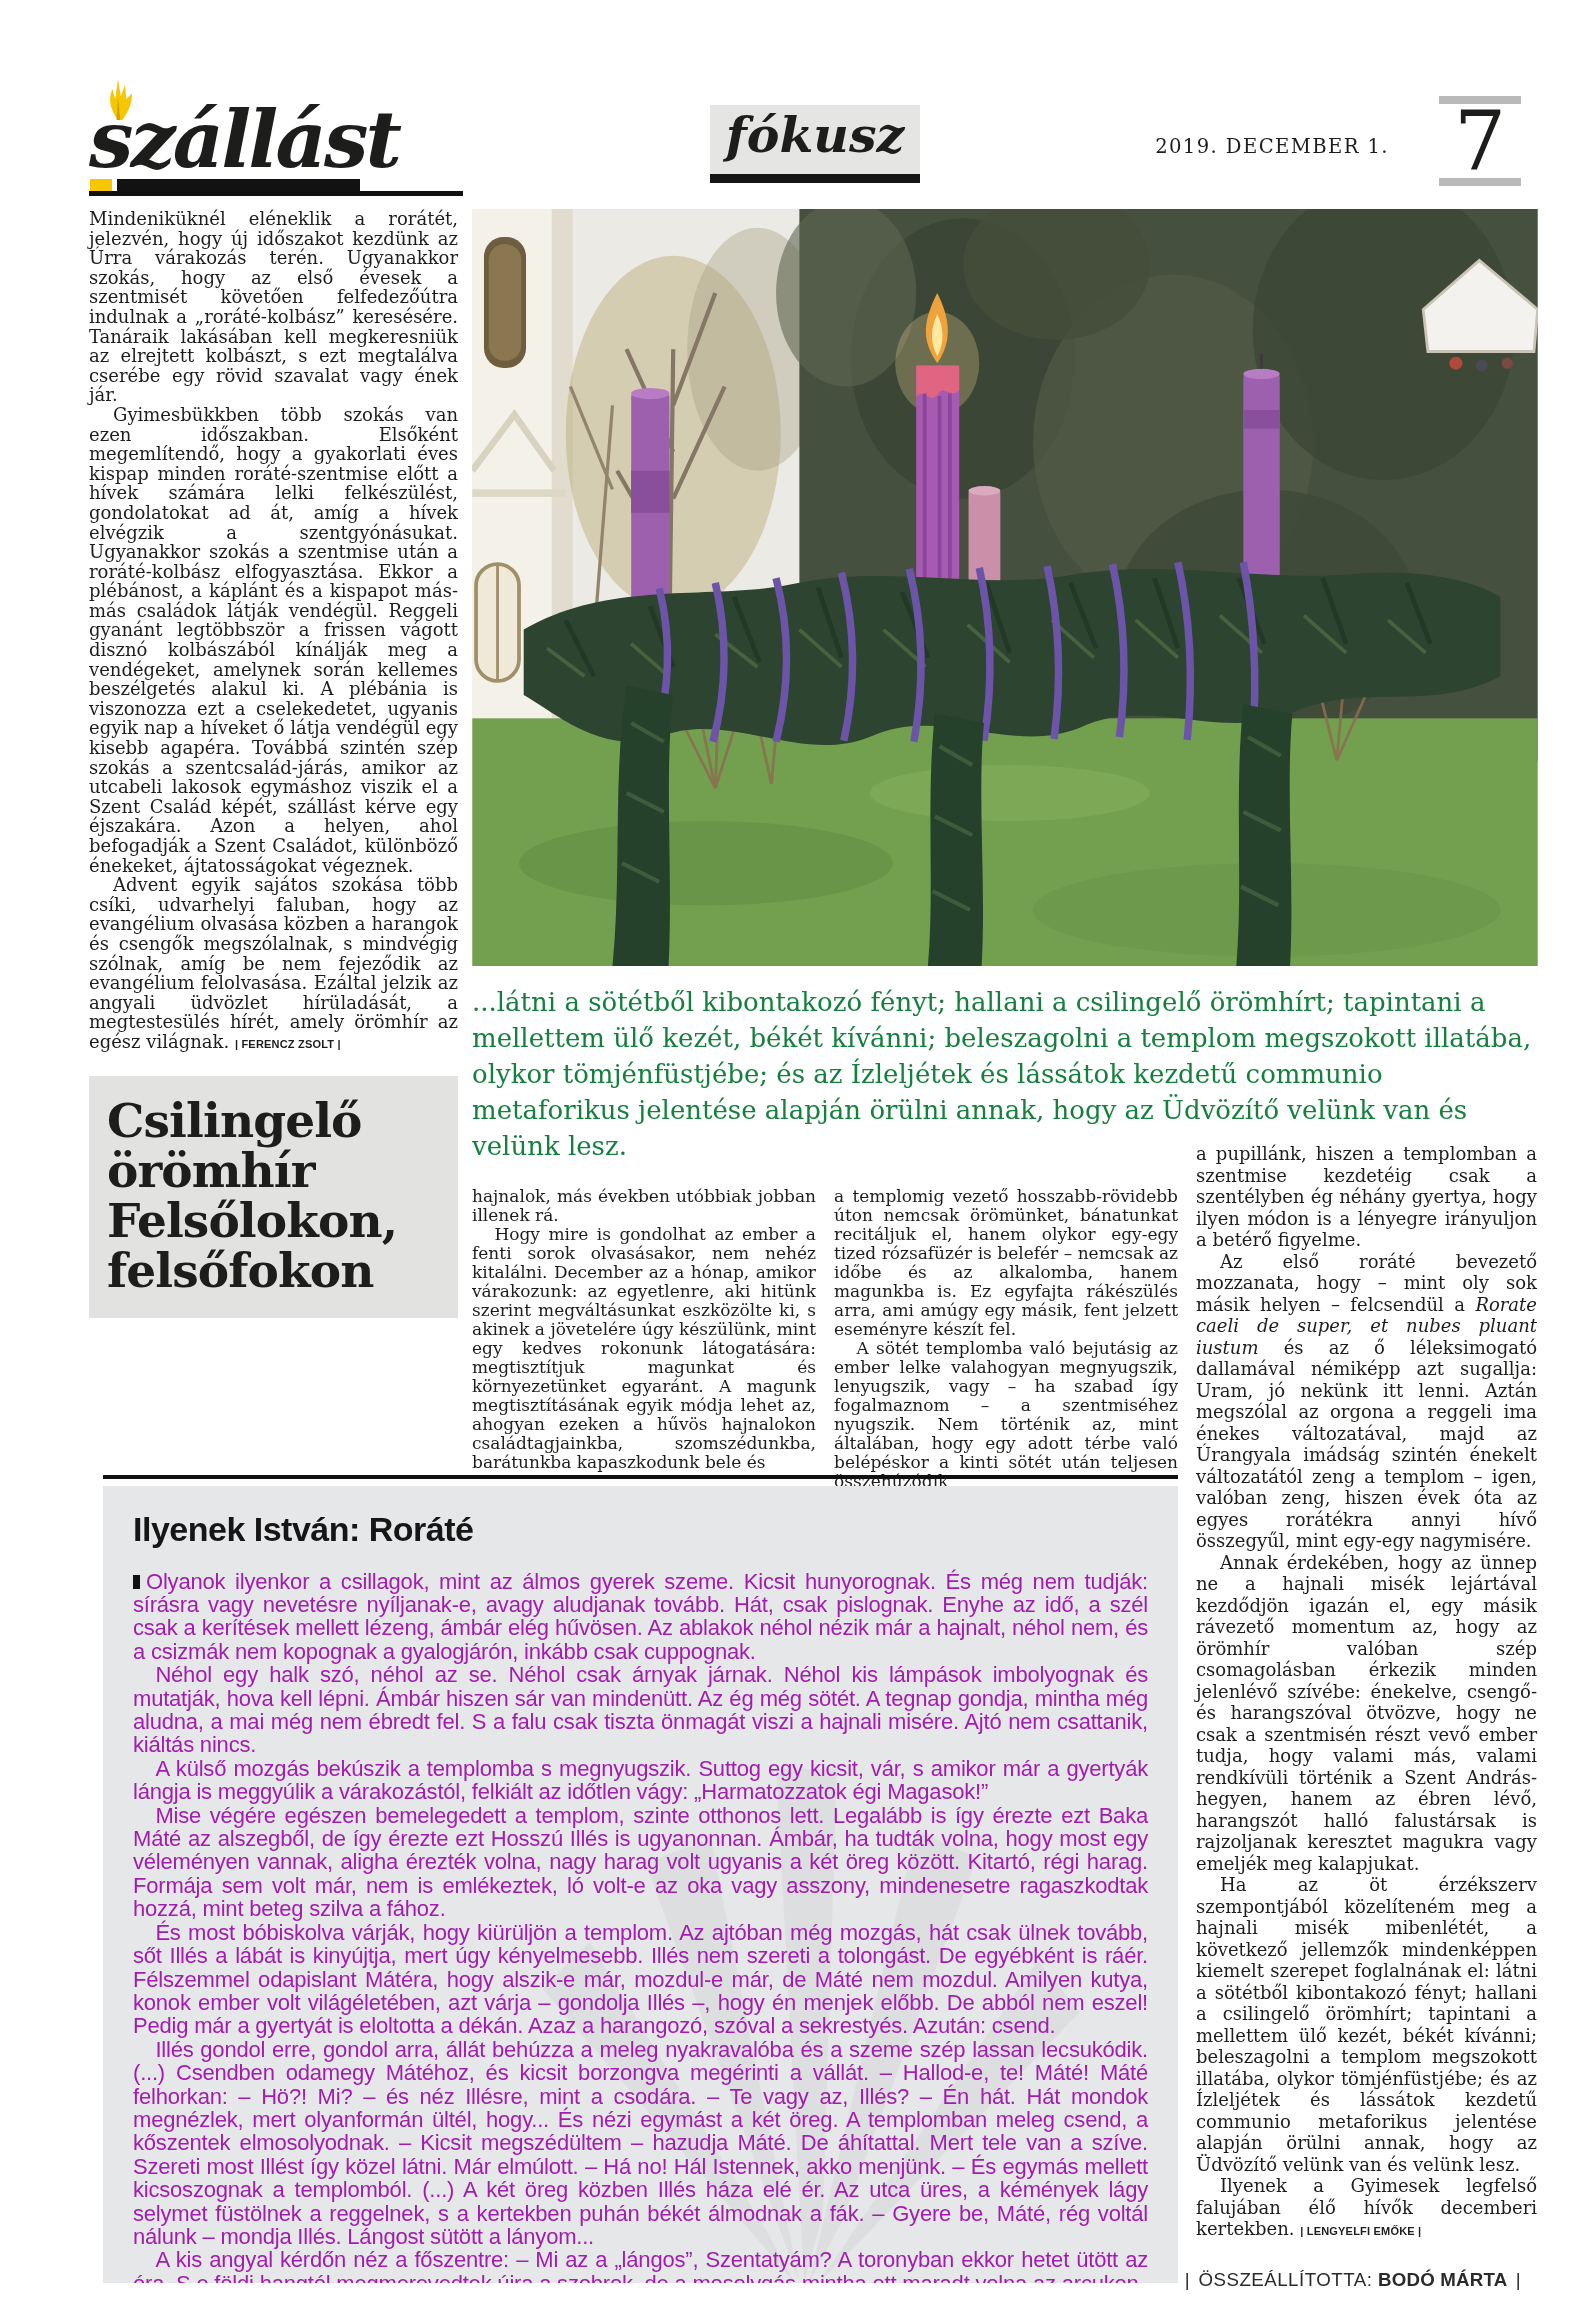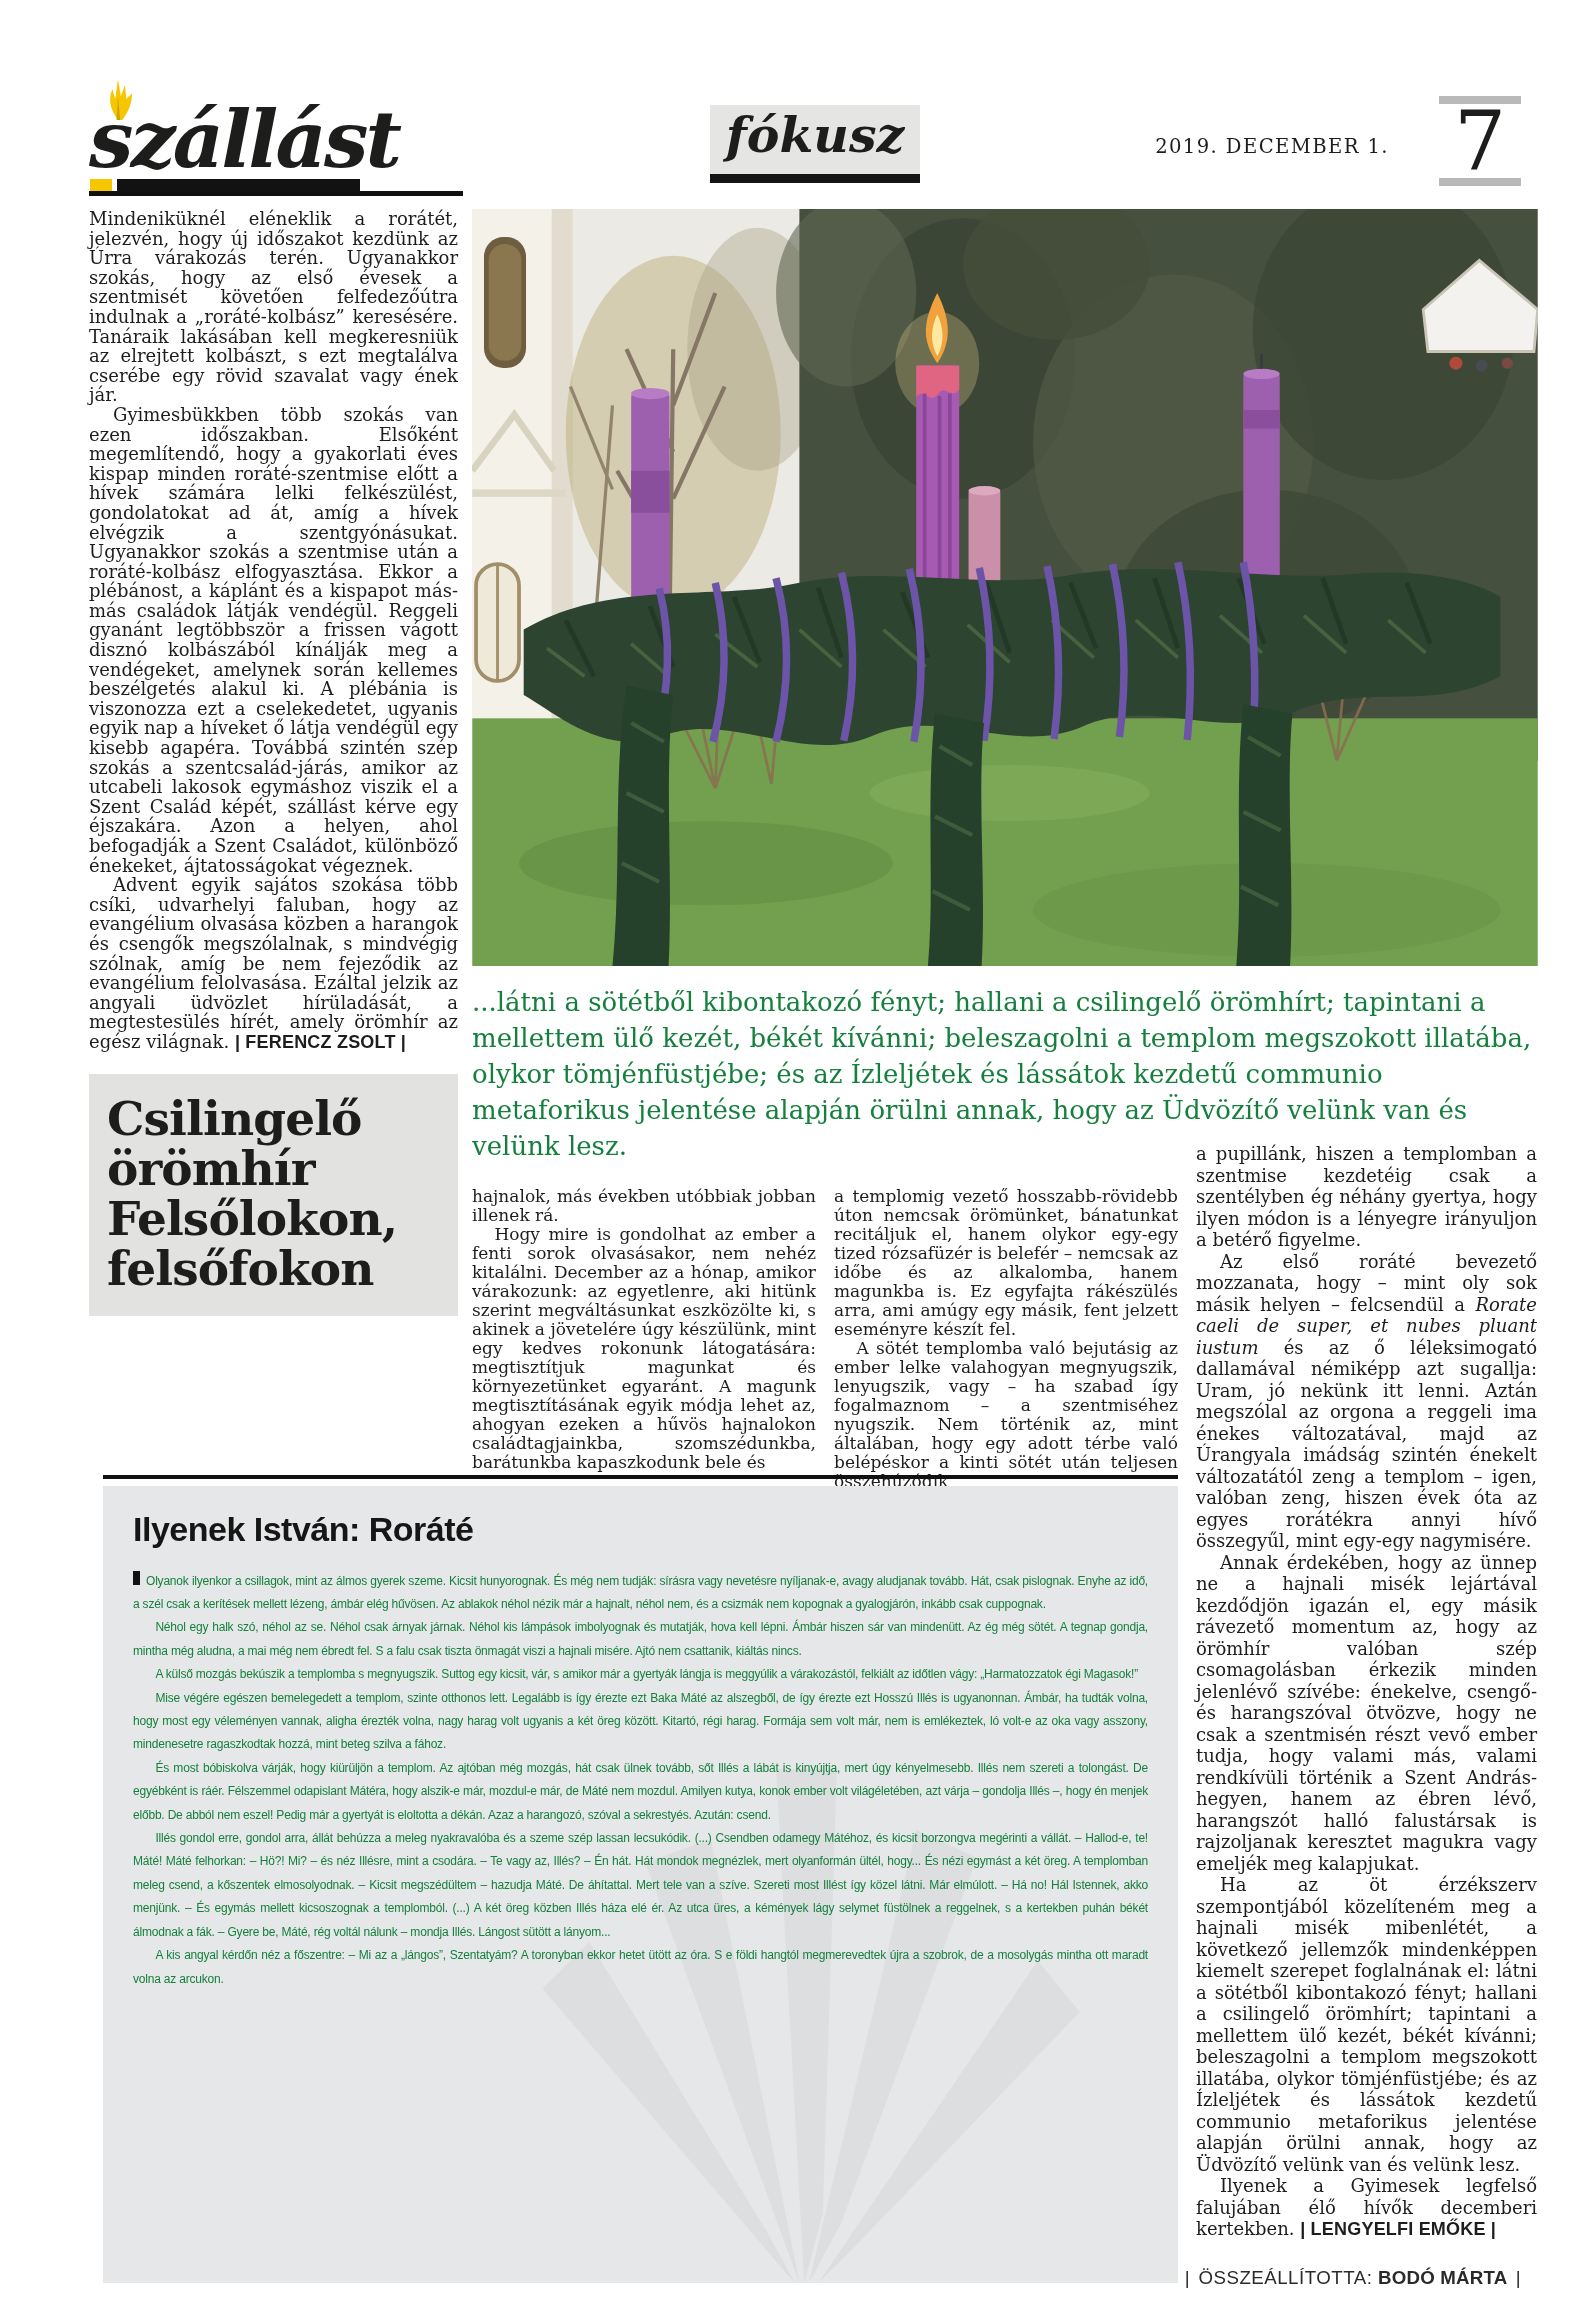--- a/index.html
+++ b/index.html
@@ -25,21 +25,21 @@
   .pagenum-block { position:absolute; left:1439px; top:96px; width:82px; text-align:center; }
   .pagenum-bar { height:7.5px; background:#b9b9b9; }
   .pagenum { font-size:82px; line-height:70px; font-weight:normal; padding:3.7px 0 0.9px; }
 
   .header-rule { position:absolute; left:89px; top:191px; width:374px; height:4.7px; background:#111; }
 
   
   .col1 { position:absolute; left:89px; top:209px; width:369px; }
   .col1 p { margin:0; font-size:18px; line-height:19.6px; text-align:justify; }
   .col1 p + p { text-indent:24px; }
-  .byline { font-family:"Liberation Sans", sans-serif; font-weight:bold; font-size:18px;
+  .byline { font-family:"Liberation Sans", sans-serif; font-weight:bold; font-size:11px;
             letter-spacing:0.2px; white-space:nowrap;margin-top:24px; }
 
   .headline-box { margin-top:21.5px; background:#e2e2e1; padding:19.6px 18px 22.4px; }
   .headline { margin:0; font-size:47px; line-height:50px; font-weight:bold; letter-spacing:-0.9px; }
 
   .lead { margin-top:21.5px; }
   .lead p { font-weight:bold; font-size:18px; line-height:22.4px; text-align:justify; margin:0; }
   .lead-bar { display:inline-block; width:7px; height:15px; background:#111;
               margin-right:6.5px; vertical-align:-0.9px; }
 
@@ -64,22 +64,22 @@
   .col4 .ital { font-style:italic; }
 
   
   .feature-rule { position:absolute; left:103px; top:1475px; width:1075px; height:4.2px; background:#111; }
   .feature { position:absolute; left:103px; top:1486px; width:1075px; height:797px;
              background:#e6e7e8; overflow:hidden; }
   .feature-watermark { position:absolute; right:28px; bottom:0; width:701px; height:584px; }
   .feature-inner { position:relative; padding:24px 30px 0; }
   .feature-title { margin:0 0 20.6px; font-family:"Liberation Sans", sans-serif; font-weight:bold;
                    font-size:34px; letter-spacing:-0.5px; color:#161616; }
-  .feature-body p { margin:0; font-family:"Liberation Sans", sans-serif; font-size:12px;
-                    line-height:23.4px; letter-spacing:-0.2px; text-align:justify; color:#15803d; }
+  .feature-body p { margin:0; font-family:"Liberation Sans", sans-serif; font-size:22px;
+                    line-height:23.4px; letter-spacing:-0.2px; text-align:justify; color:#a21caf; }
   .feature-body p + p { text-indent:22.4px; }
   .feature-body p:first-child::before { content:""; display:inline-block; width:6.5px; height:14px;
                     background:#111; margin-right:6.5px; vertical-align:-0.9px; }
 
   
   .footer { display:flex; align-items:center; justify-content:flex-end; margin-top:26px;
             font-family:"Liberation Sans", sans-serif; font-size:18.7px; letter-spacing:0.5px;
             color:#2a2a2a; white-space:nowrap; }
   .footer .line { display:inline-block; height:2.3px; background:#2a2a2a; }
   .footer .line.l { width:51px; margin-right:7.5px; }

